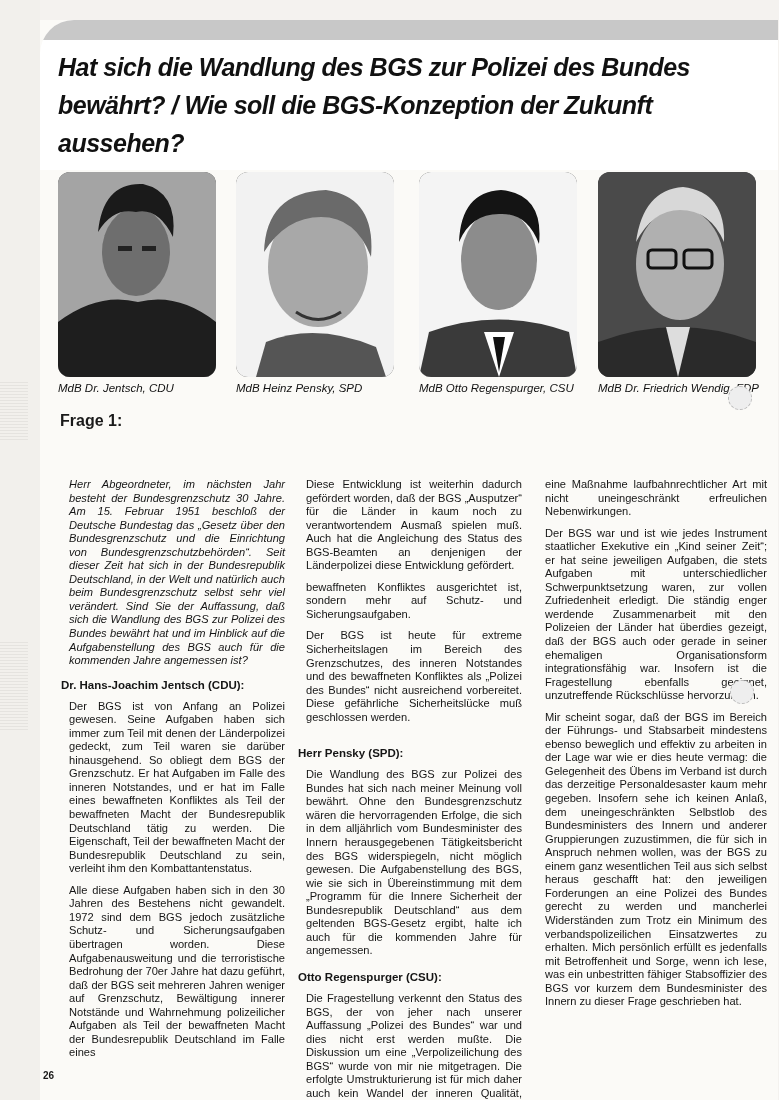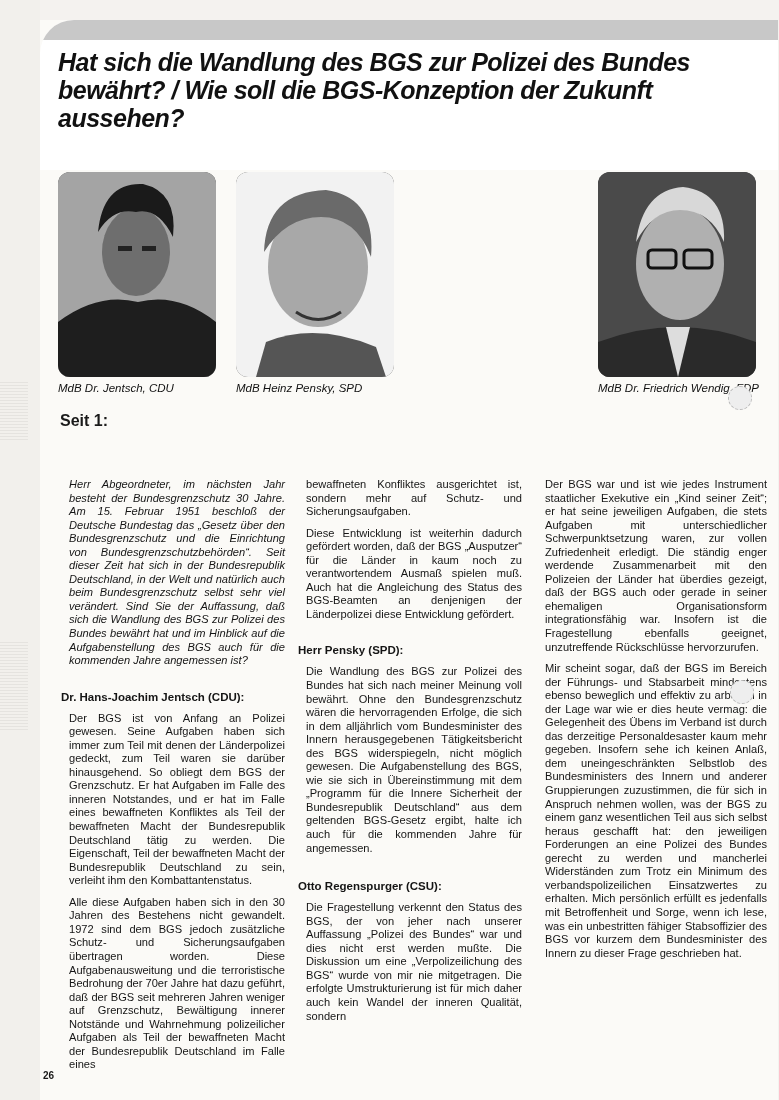--- a/index.html
+++ b/index.html
@@ -27,21 +27,21 @@
     background: #ffffff;
     border-top-left-radius: 34px;
     overflow: hidden;
   }
   .header-band::before {
     content: ""; position: absolute; left: 0; top: 0; width: 738px; height: 20px;
     background: #c8c8c8; border-top-left-radius: 34px;
   }
   .title {
     position: absolute; left: 18px; top: 28px; width: 700px;
-    font-size: 25px; line-height: 28px; font-weight: bold; font-style: italic;
+    font-size: 25px; line-height: 38px; font-weight: bold; font-style: italic;
     letter-spacing: -0.5px; margin: 0; color: #111;
   }
   .subtitle {
     position: absolute; left: 20px; top: 125px;
     font-size: 11.5px; font-weight: bold; margin: 0; color: #111;
   }
   .photos {
     position: absolute; left: 18px; top: 152px; width: 720px; height: 230px;
   }
   .photo-card { position: absolute; top: 0; width: 158px; }
@@ -111,55 +111,70 @@
           <rect width="158" height="205" fill="#bdbdbd" opacity=".5"></rect>
           <path d="M0 205 L0 150 Q40 120 80 130 Q120 120 158 150 L158 205 Z" fill="#1e1e1e"></path>
           <ellipse cx="78" cy="80" rx="34" ry="44" fill="#6e6e6e"></ellipse>
           <path d="M40 60 Q45 10 85 12 Q120 20 115 65 Q100 35 78 40 Q55 35 40 60 Z" fill="#1a1a1a"></path>
           <rect x="60" y="74" width="14" height="5" fill="#222"></rect>
           <rect x="84" y="74" width="14" height="5" fill="#222"></rect>
         </svg>
       </div>
       <div class="caption">MdB Dr. Jentsch, CDU</div>
     </div>
+    <div class="photo-card" style="left:361px">
+      <div class="photo">
+        <svg viewBox="0 0 158 205">
+          <rect width="158" height="205" fill="#f4f4f4"></rect>
+          <path d="M0 205 L10 160 Q80 135 150 160 L158 205 Z" fill="#3a3a3a"></path>
+          <path d="M65 160 L80 205 L95 160 Z" fill="#fff"></path>
+          <path d="M74 165 L80 200 L86 165 Z" fill="#111"></path>
+          <ellipse cx="80" cy="88" rx="38" ry="50" fill="#8c8c8c"></ellipse>
+          <path d="M40 70 Q42 20 82 18 Q125 22 120 72 Q108 40 80 42 Q52 42 40 70 Z" fill="#141414"></path>
+        </svg>
+      </div>
+      <div class="caption">MdB Otto Regenspurger, CSU</div>
+    </div>
     <div class="photo-card" style="left:540px">
       <div class="photo">
         <svg viewBox="0 0 158 205">
           <rect width="158" height="205" fill="#4a4a4a"></rect>
           <path d="M0 205 L0 170 Q80 140 158 170 L158 205 Z" fill="#2a2a2a"></path>
           <path d="M68 155 L80 205 L92 155 Z" fill="#ddd"></path>
           <ellipse cx="82" cy="92" rx="44" ry="56" fill="#b0b0b0"></ellipse>
           <path d="M38 70 Q45 18 85 15 Q128 20 126 70 Q112 38 82 38 Q55 38 38 70 Z" fill="#d8d8d8"></path>
           <rect x="50" y="78" width="28" height="18" rx="4" fill="none" stroke="#111" stroke-width="3"></rect>
           <rect x="86" y="78" width="28" height="18" rx="4" fill="none" stroke="#111" stroke-width="3"></rect>
         </svg>
       </div>
       <div class="caption">MdB Dr. Friedrich Wendig, FDP</div>
     </div>
   </div>
 
-  <h2 class="frage">Seit 1:</h2>
+  <h2 class="frage">Frage 1:</h2>
 
   <div class="col col1">
     <p class="q">Herr Abgeordneter, im nächsten Jahr besteht der Bundesgrenzschutz 30 Jahre. Am 15. Februar 1951 beschloß der Deutsche Bundestag das „Gesetz über den Bundesgrenzschutz und die Einrichtung von Bundesgrenzschutzbehörden“. Seit dieser Zeit hat sich in der Bundesrepublik Deutschland, in der Welt und natürlich auch beim Bundesgrenzschutz selbst sehr viel verändert. Sind Sie der Auffassung, daß sich die Wandlung des BGS zur Polizei des Bundes bewährt hat und im Hinblick auf die Aufgabenstellung des BGS auch für die kommenden Jahre angemessen ist?</p>
-    <h3 style="margin-top:22px">Dr. Hans-Joachim Jentsch (CDU):</h3>
+    <h3 style="margin-top:10px">Dr. Hans-Joachim Jentsch (CDU):</h3>
     <p>Der BGS ist von Anfang an Polizei gewesen. Seine Aufgaben haben sich immer zum Teil mit denen der Länderpolizei gedeckt, zum Teil waren sie darüber hinausgehend. So obliegt dem BGS der Grenzschutz. Er hat Aufgaben im Falle des inneren Notstandes, und er hat im Falle eines bewaffneten Konfliktes als Teil der bewaffneten Macht der Bundesrepublik Deutschland tätig zu werden. Die Eigenschaft, Teil der bewaffneten Macht der Bundesrepublik Deutschland zu sein, verleiht ihm den Kombattantenstatus.</p>
     <p>Alle diese Aufgaben haben sich in den 30 Jahren des Bestehens nicht gewandelt. 1972 sind dem BGS jedoch zusätzliche Schutz- und Sicherungsaufgaben übertragen worden. Diese Aufgabenausweitung und die terroristische Bedrohung der 70er Jahre hat dazu geführt, daß der BGS seit mehreren Jahren weniger auf Grenzschutz, Bewältigung innerer Notstände und Wahrnehmung polizeilicher Aufgaben als Teil der bewaffneten Macht der Bundesrepublik Deutschland im Falle eines</p>
   </div>
 
   <div class="col col2">
+    <p>Diese Entwicklung ist weiterhin dadurch gefördert worden, daß der BGS „Ausputzer“ für die Länder in kaum noch zu verantwortendem Ausmaß spielen muß. Auch hat die Angleichung des Status des BGS-Beamten an denjenigen der Länderpolizei diese Entwicklung gefördert.</p>
     <p>bewaffneten Konfliktes ausgerichtet ist, sondern mehr auf Schutz- und Sicherungsaufgaben.</p>
-    <p>Diese Entwicklung ist weiterhin dadurch gefördert worden, daß der BGS „Ausputzer“ für die Länder in kaum noch zu verantwortendem Ausmaß spielen muß. Auch hat die Angleichung des Status des BGS-Beamten an denjenigen der Länderpolizei diese Entwicklung gefördert.</p>
+    <p>Der BGS ist heute für extreme Sicherheitslagen im Bereich des Grenzschutzes, des inneren Notstandes und des bewaffneten Konfliktes als „Polizei des Bundes“ nicht ausreichend vorbereitet. Diese gefährliche Sicherheitslücke muß geschlossen werden.</p>
     <h3 style="margin-top:22px">Herr Pensky (SPD):</h3>
     <p>Die Wandlung des BGS zur Polizei des Bundes hat sich nach meiner Meinung voll bewährt. Ohne den Bundesgrenzschutz wären die hervorragenden Erfolge, die sich in dem alljährlich vom Bundesminister des Innern herausgegebenen Tätigkeitsbericht des BGS widerspiegeln, nicht möglich gewesen. Die Aufgabenstellung des BGS, wie sie sich in Übereinstimmung mit dem „Programm für die Innere Sicherheit der Bundesrepublik Deutschland“ aus dem geltenden BGS-Gesetz ergibt, halte ich auch für die kommenden Jahre für angemessen.</p>
-    <h3 style="margin-top:24px">Otto Regenspurger (CSU):</h3>
+    <h3 style="margin-top:12px">Otto Regenspurger (CSU):</h3>
     <p>Die Fragestellung verkennt den Status des BGS, der von jeher nach unserer Auffassung „Polizei des Bundes“ war und dies nicht erst werden mußte. Die Diskussion um eine „Verpolizeilichung des BGS“ wurde von mir nie mitgetragen. Die erfolgte Umstrukturierung ist für mich daher auch kein Wandel der inneren Qualität, sondern</p>
   </div>
 
   <div class="col col3">
+    <p>eine Maßnahme laufbahnrechtlicher Art mit nicht uneingeschränkt erfreulichen Nebenwirkungen.</p>
     <p>Der BGS war und ist wie jedes Instrument staatlicher Exekutive ein „Kind seiner Zeit“; er hat seine jeweiligen Aufgaben, die stets Aufgaben mit unterschiedlicher Schwerpunktsetzung waren, zur vollen Zufriedenheit erledigt. Die ständig enger werdende Zusammenarbeit mit den Polizeien der Länder hat überdies gezeigt, daß der BGS auch oder gerade in seiner ehemaligen Organisationsform integrationsfähig war. Insofern ist die Fragestellung ebenfalls geeignet, unzutreffende Rückschlüsse hervorzurufen.</p>
     <p>Mir scheint sogar, daß der BGS im Bereich der Führungs- und Stabsarbeit mindestens ebenso beweglich und effektiv zu arbeiten in der Lage war wie er dies heute vermag: die Gelegenheit des Übens im Verband ist durch das derzeitige Personaldesaster kaum mehr gegeben. Insofern sehe ich keinen Anlaß, dem uneingeschränkten Selbstlob des Bundesministers des Innern und anderer Gruppierungen zuzustimmen, die für sich in Anspruch nehmen wollen, was der BGS zu einem ganz wesentlichen Teil aus sich selbst heraus geschafft hat: den jeweiligen Forderungen an eine Polizei des Bundes gerecht zu werden und mancherlei Widerständen zum Trotz ein Minimum des verbandspolizeilichen Einsatzwertes zu erhalten. Mich persönlich erfüllt es jedenfalls mit Betroffenheit und Sorge, wenn ich lese, was ein unbestritten fähiger Stabsoffizier des BGS vor kurzem dem Bundesminister des Innern zu dieser Frage geschrieben hat.</p>
   </div>
 
   <div class="stamp" style="left:688px;top:366px"></div>
   <div class="stamp" style="left:690px;top:660px"></div>
 
   <div class="page-num">26</div>
 </div>
 

